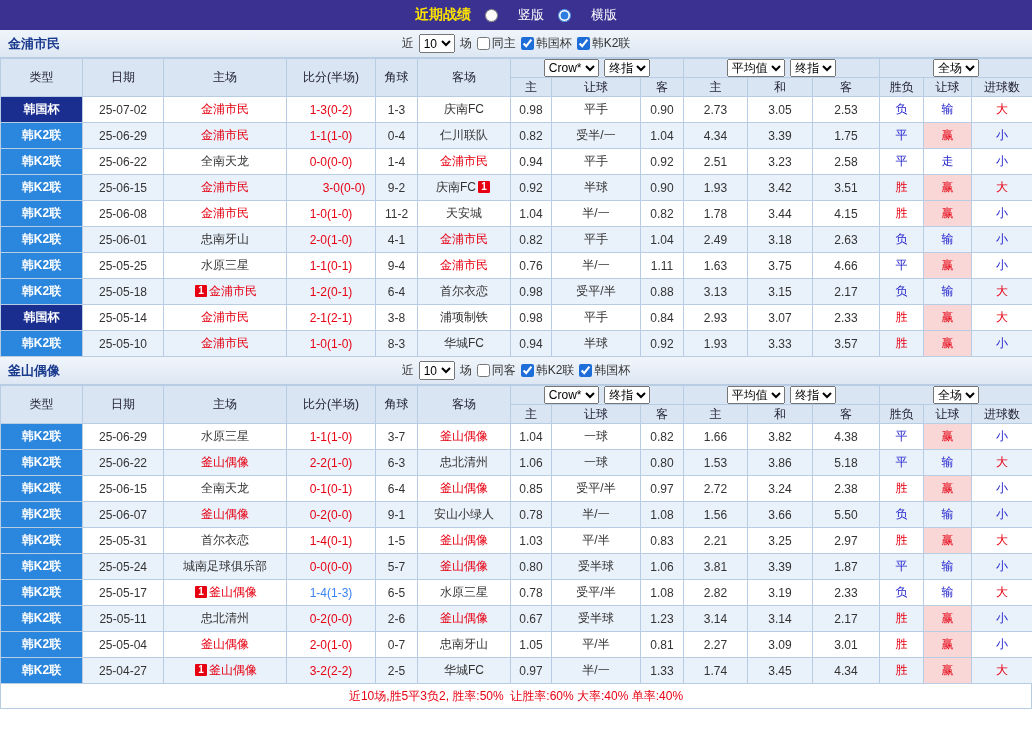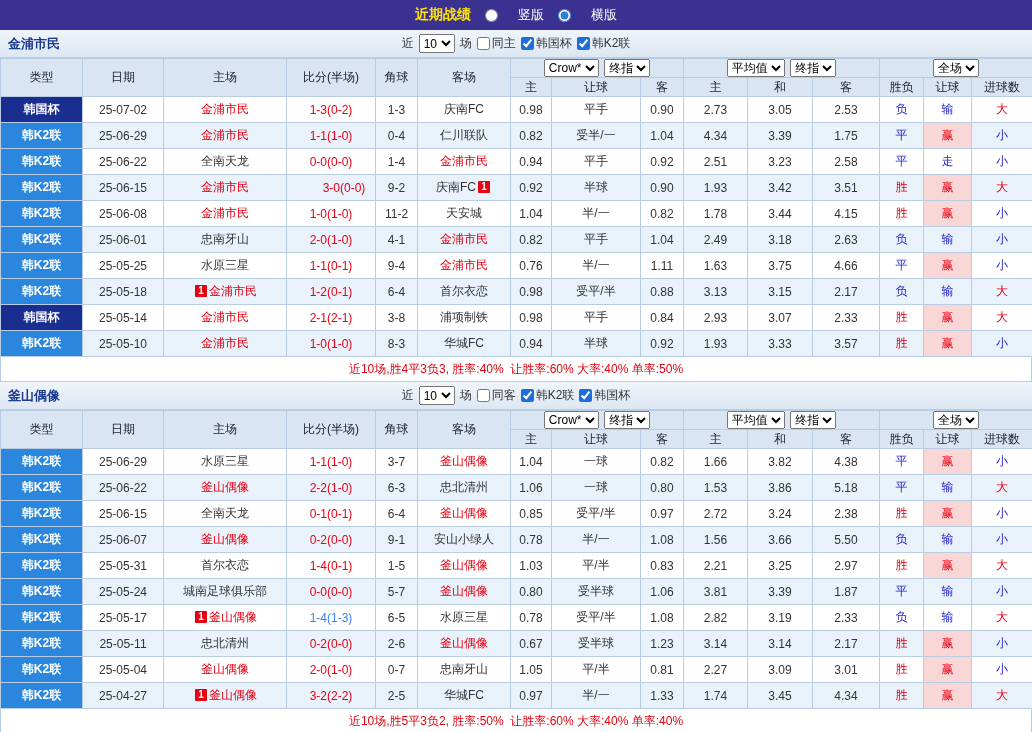--- a/index.html
+++ b/index.html
@@ -276,21 +276,20 @@
           <td>0.92</td>
           <td>1.93</td>
           <td>3.33</td>
           <td>3.57</td>
           <td style="color: rgb(230, 0, 18);">胜</td>
           <td style="color: rgb(230, 0, 18); background: rgb(249, 215, 215);">赢</td>
           <td style="color: rgb(31, 31, 204);">小</td>
         </tr>
       </tbody>
   </table>
-  <div class="summary">近10场,胜4平3负3, 胜率:40%  让胜率:60% 大率:40% 单率:50%</div>
 </section>
 
 <section>
   <div class="section-header">
     <span class="section-title">釜山偶像</span>
     <div class="filters">
       <span>近</span>
       <select><option>10</option></select>
       <span>场</span>
       <label>

